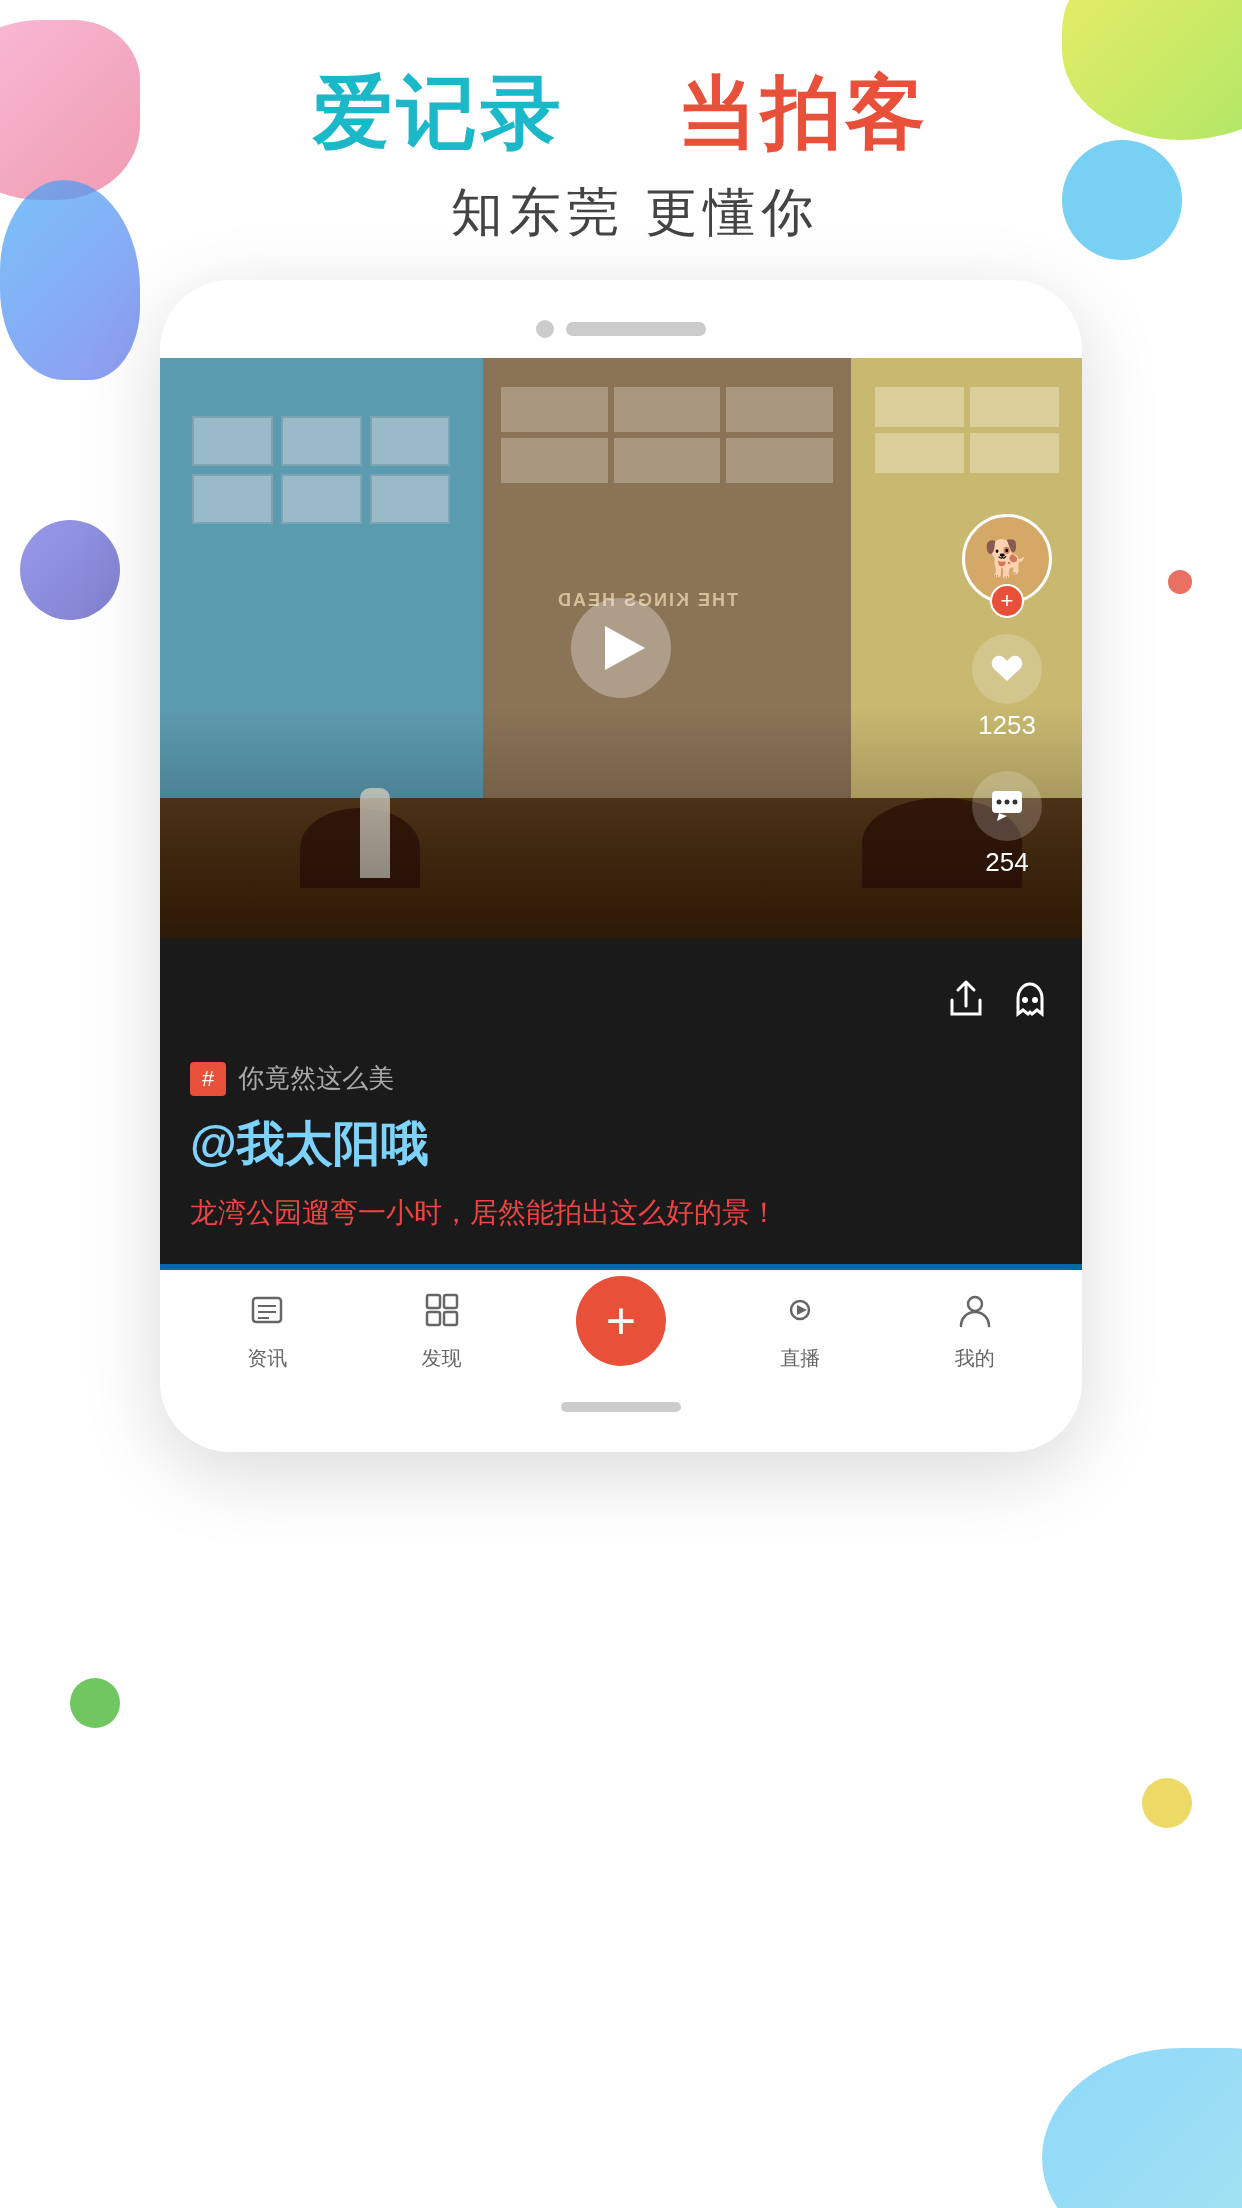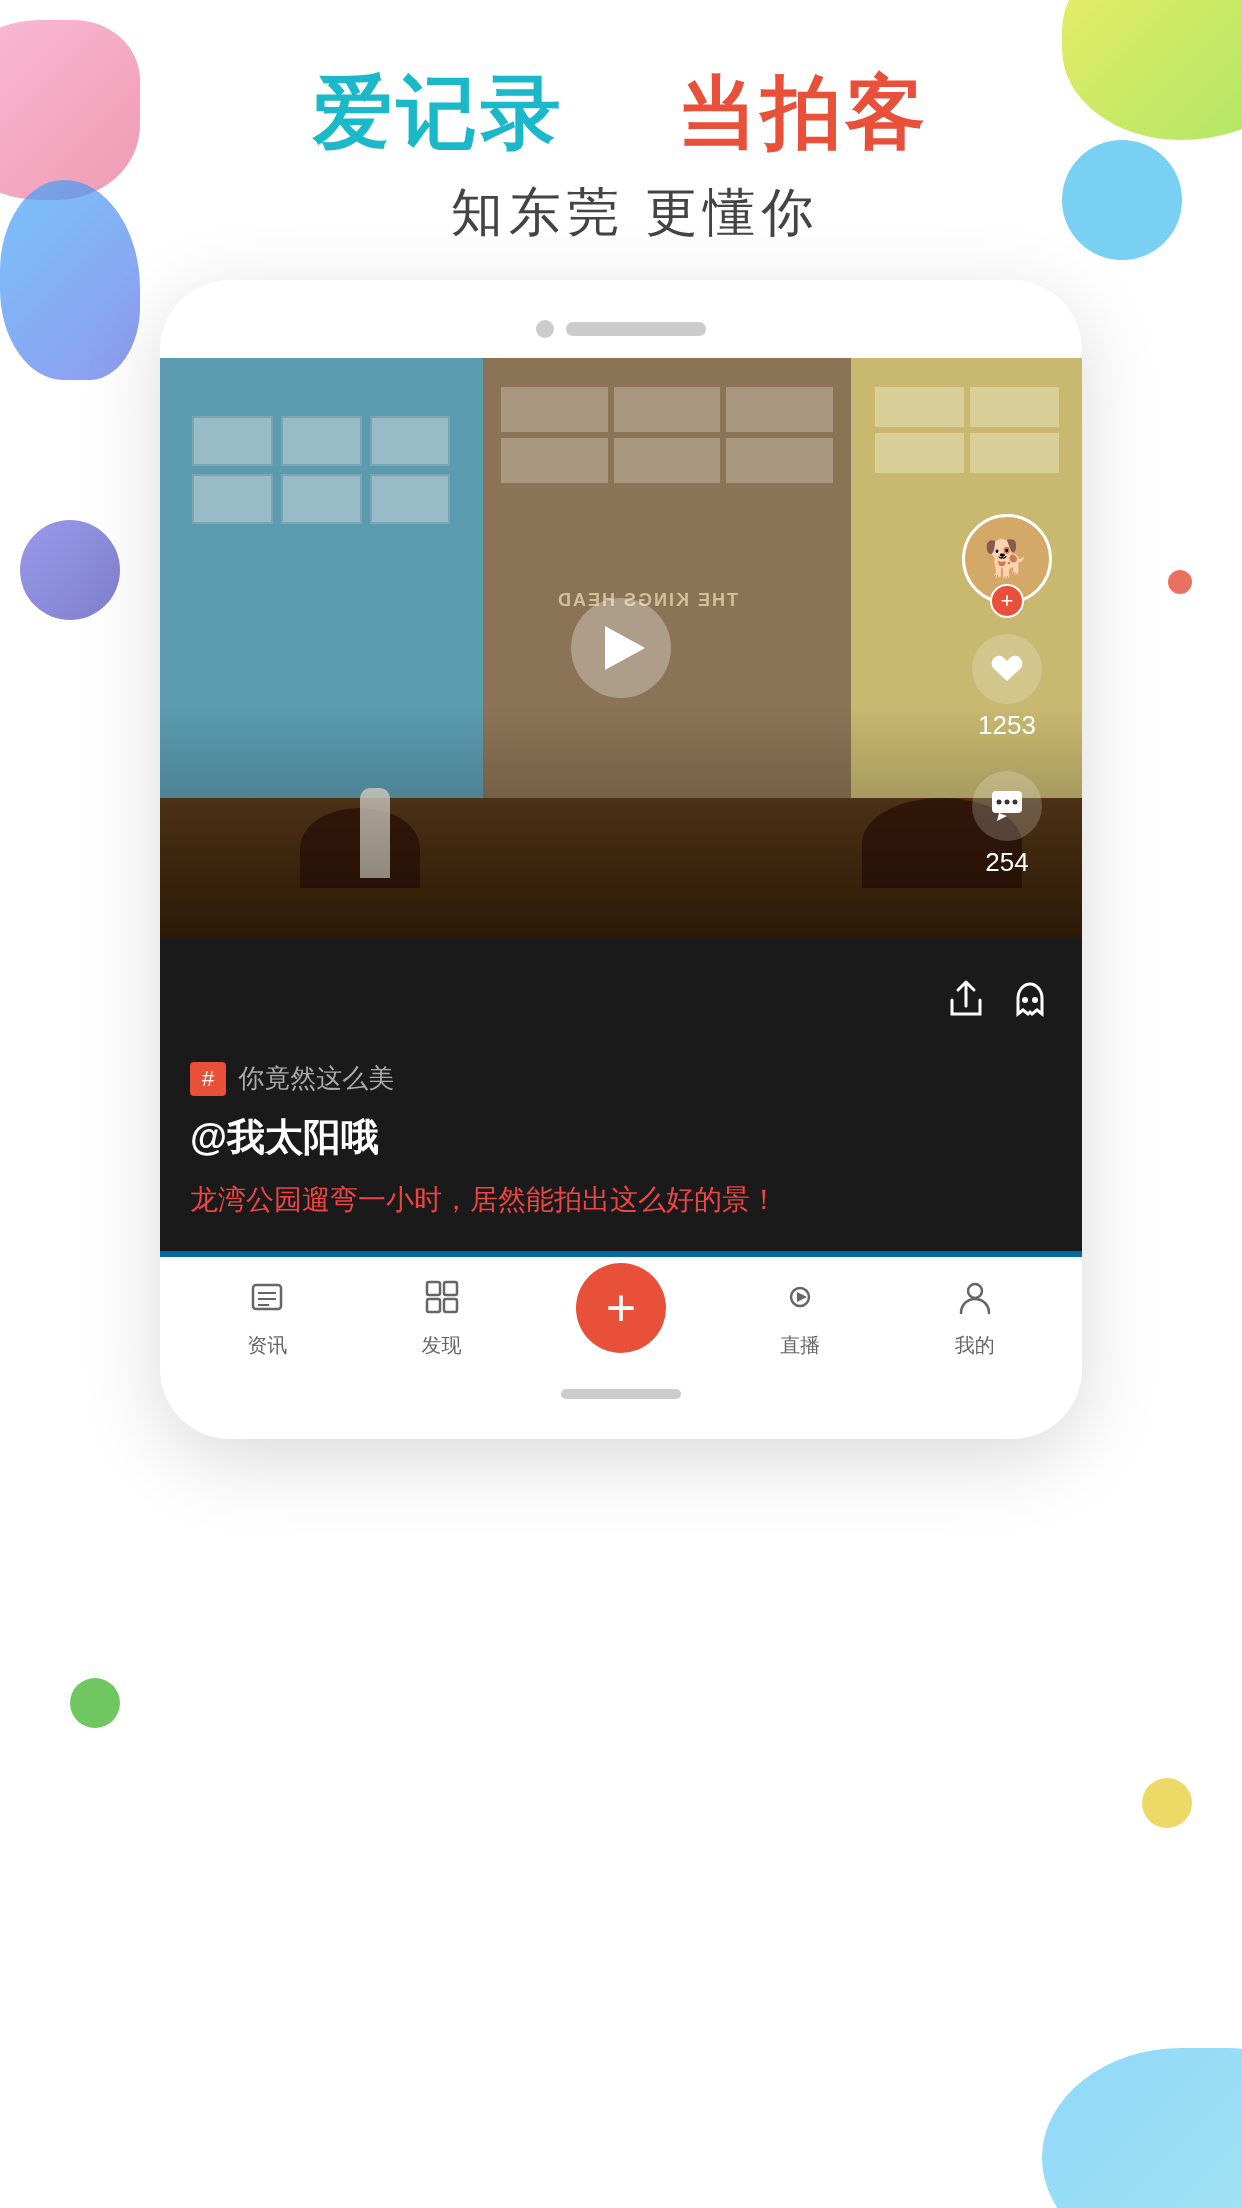--- a/index.html
+++ b/index.html
@@ -309,22 +309,22 @@
       padding: 4px 12px;
       border-radius: 4px;
     }
 
     .hashtag-text {
       color: #aaa;
       font-size: 26px;
     }
 
     .post-user {
-      color: #ffffff;
-      font-size: 38px;
+      color: #7dd3fc;
+      font-size: 48px;
       font-weight: bold;
       margin-bottom: 16px;
     }
 
     .post-desc {
       color: #ef4444;
       font-size: 28px;
       line-height: 1.5;
     }
 

